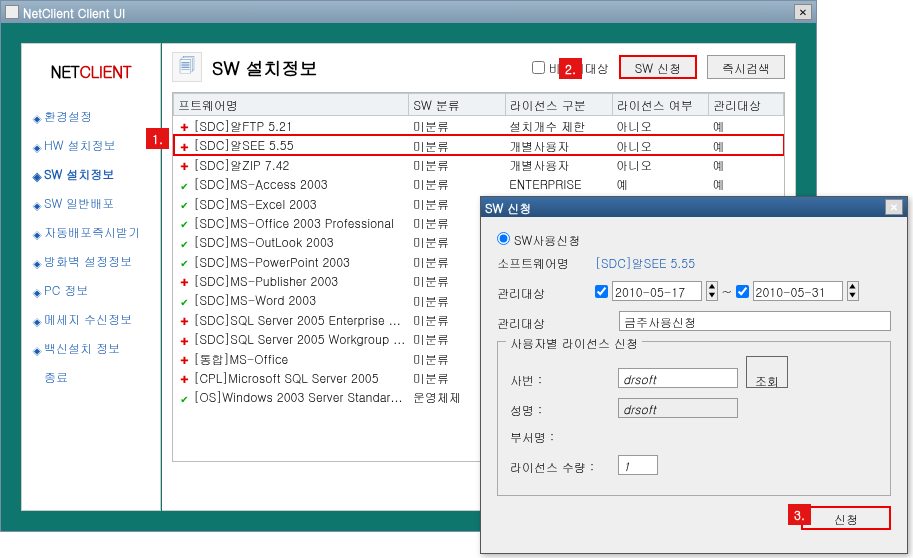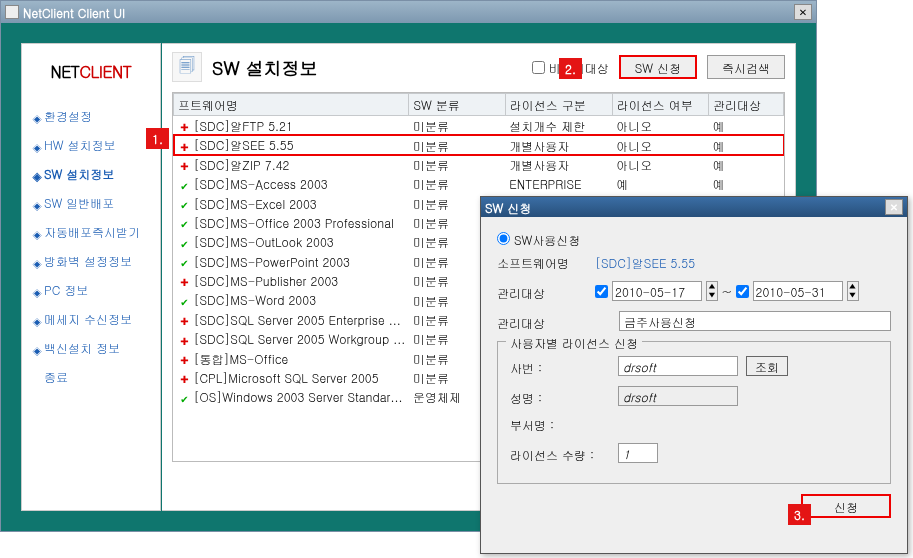--- a/index.html
+++ b/index.html
@@ -51,21 +51,21 @@
 .form-label { width: 90px; }
 .form-val-blue { color: #1b5db3; }
 .date-grp { display: flex; align-items: center; gap: 4px; }
 .date-input { width: 90px; height: 20px; border: 1px solid #999; font-size: 12px; padding: 0 2px; }
 .spin { width: 12px; height: 20px; border: 1px solid #999; background: #eee; font-size: 8px; display: flex; flex-direction: column; }
 .spin span { flex: 1; text-align: center; line-height: 8px; cursor: pointer; }
 .text-input { height: 20px; border: 1px solid #999; background: #fff; padding: 0 4px; font-size: 12px; margin-left: 24px; }
 .fieldset { border: 1px solid #aaa; margin-top: 6px; padding: 14px 12px 10px; position: relative; }
 .fieldset-legend { position: absolute; top: -8px; left: 8px; background: #efefef; padding: 0 4px; font-size: 12px; }
 .ro-input { height: 20px; border: 1px solid #999; background: #fff; padding: 0 4px; font-size: 12px; font-style: italic; }
-.small-btn { height: 20px; padding: 0 8px; font-size: 12px; border: 1px solid #666; background: #eee; cursor: pointer; }
+.small-btn { height: 20px; padding: 15px 8px; font-size: 12px; border: 1px solid #666; background: #eee; cursor: pointer; }
 .dlg-footer { display: flex; justify-content: flex-end; padding: 0 16px 8px; gap: 8px; }
 </style>
 </head>
 <body>
 
 <div class="main-window">
   <div class="titlebar">
     <div class="titlebar-left">
       <span class="titlebar-icon"></span>
       <span class="titlebar-title">NetClient Client UI</span>

